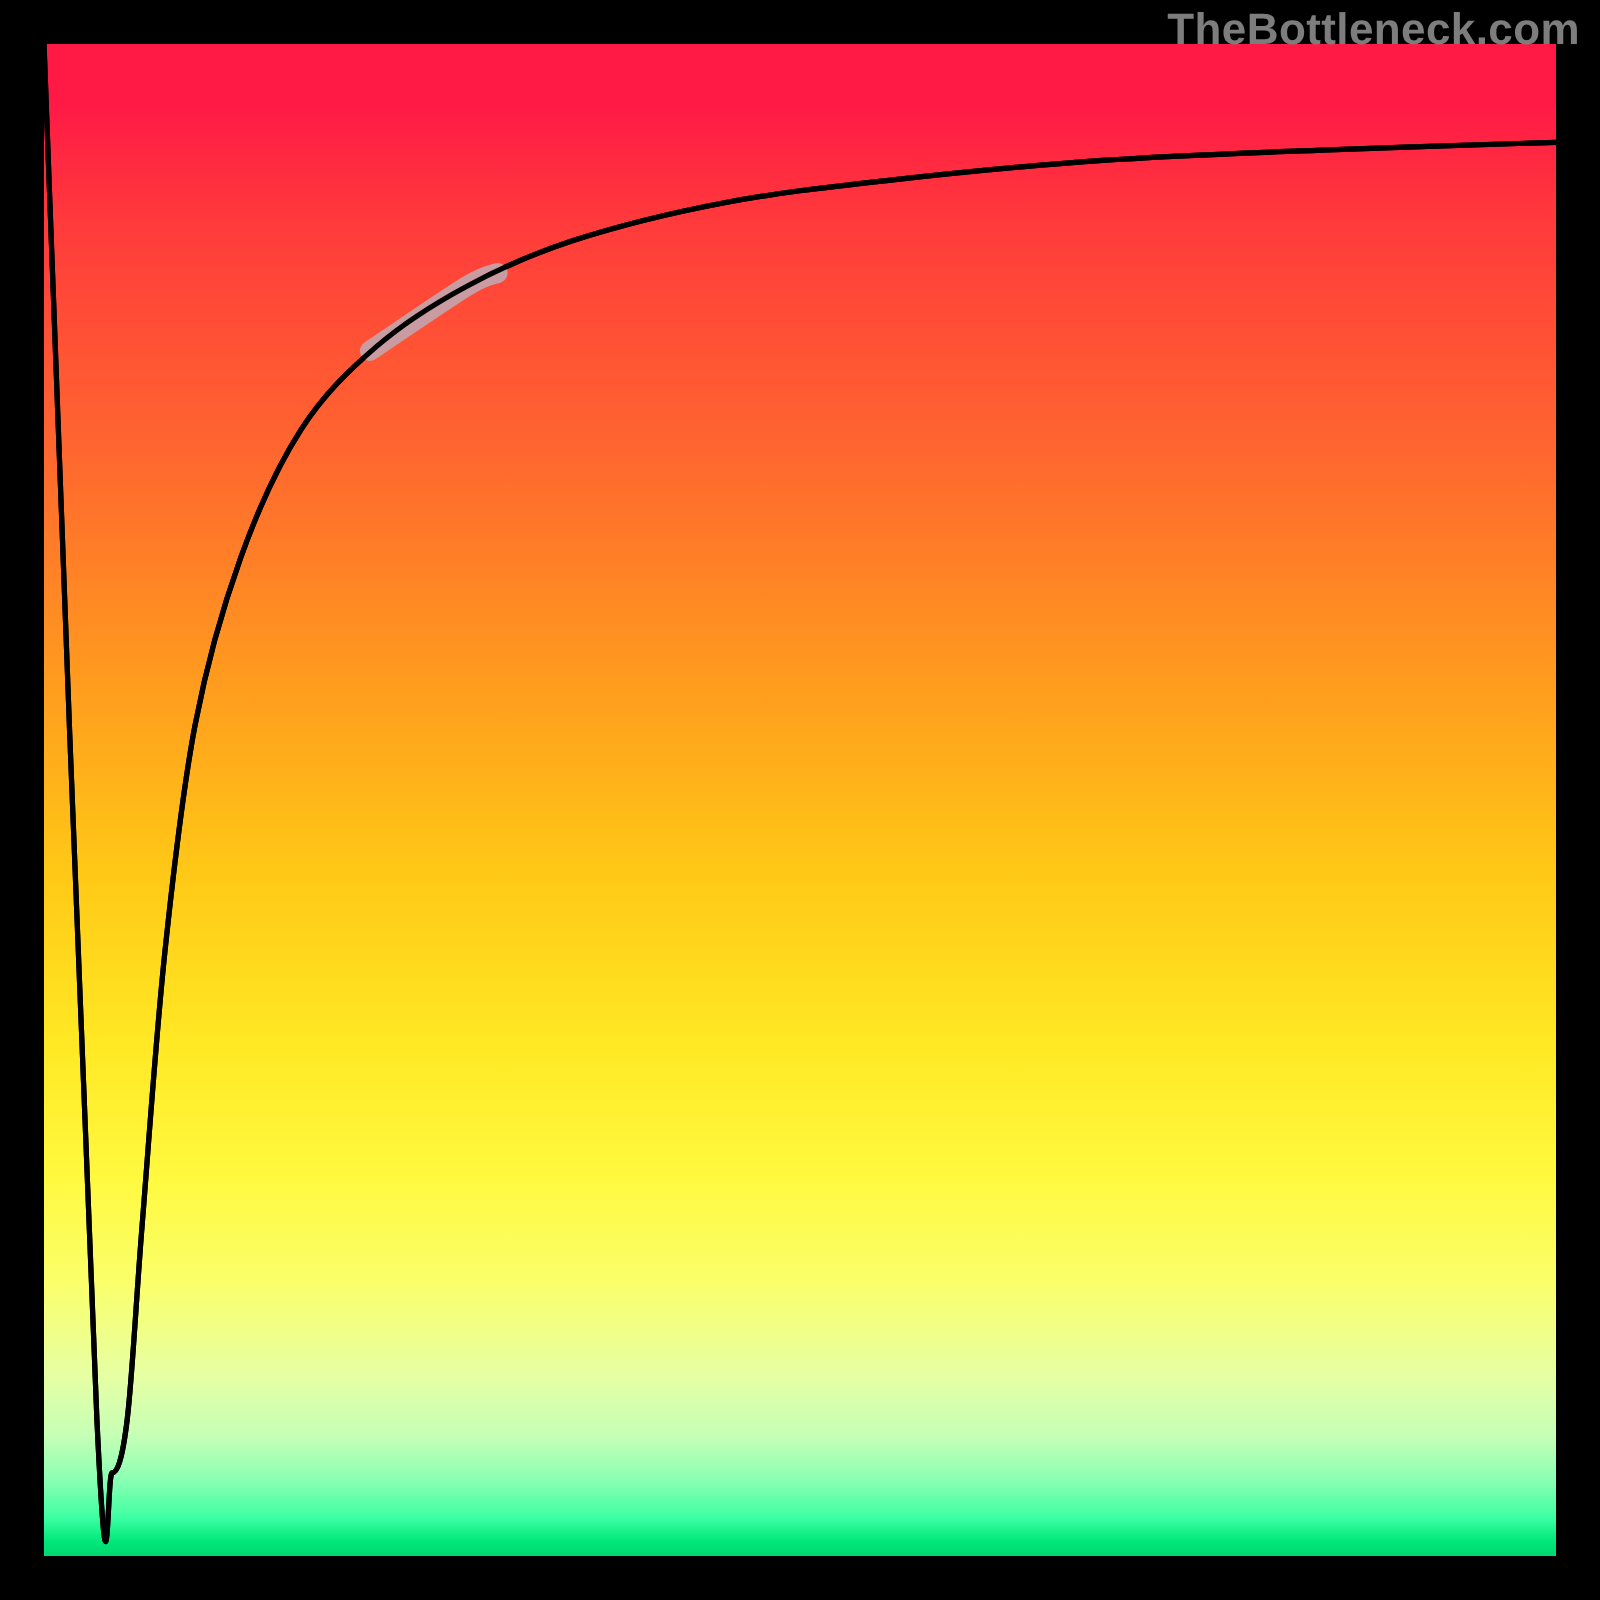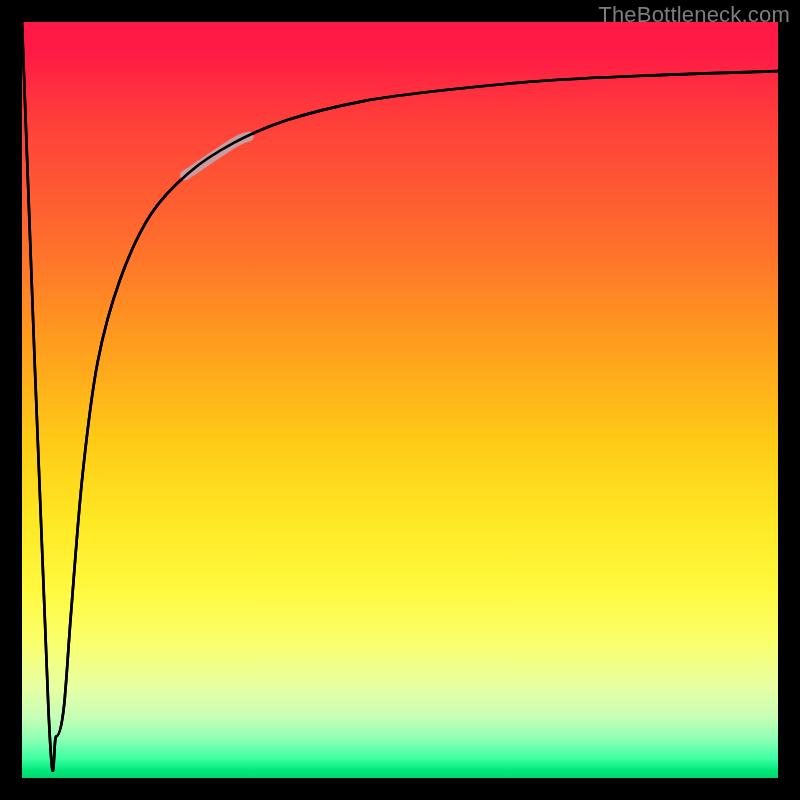--- a/index.html
+++ b/index.html
@@ -40,21 +40,21 @@
       #00e87a 99%,
       #00d86e 100%
     );
   }
   .attribution {
     position: absolute;
     top: 2px;
     right: 10px;
     color: #7d7d7d;
     font-size: 22px;
-    font-weight: 400;
+    font-weight: 700;
     letter-spacing: 0.2px;
   }
   svg.curve {
     position: absolute;
     left: 0;
     top: 0;
     width: 800px;
     height: 800px;
     pointer-events: none;
   }

